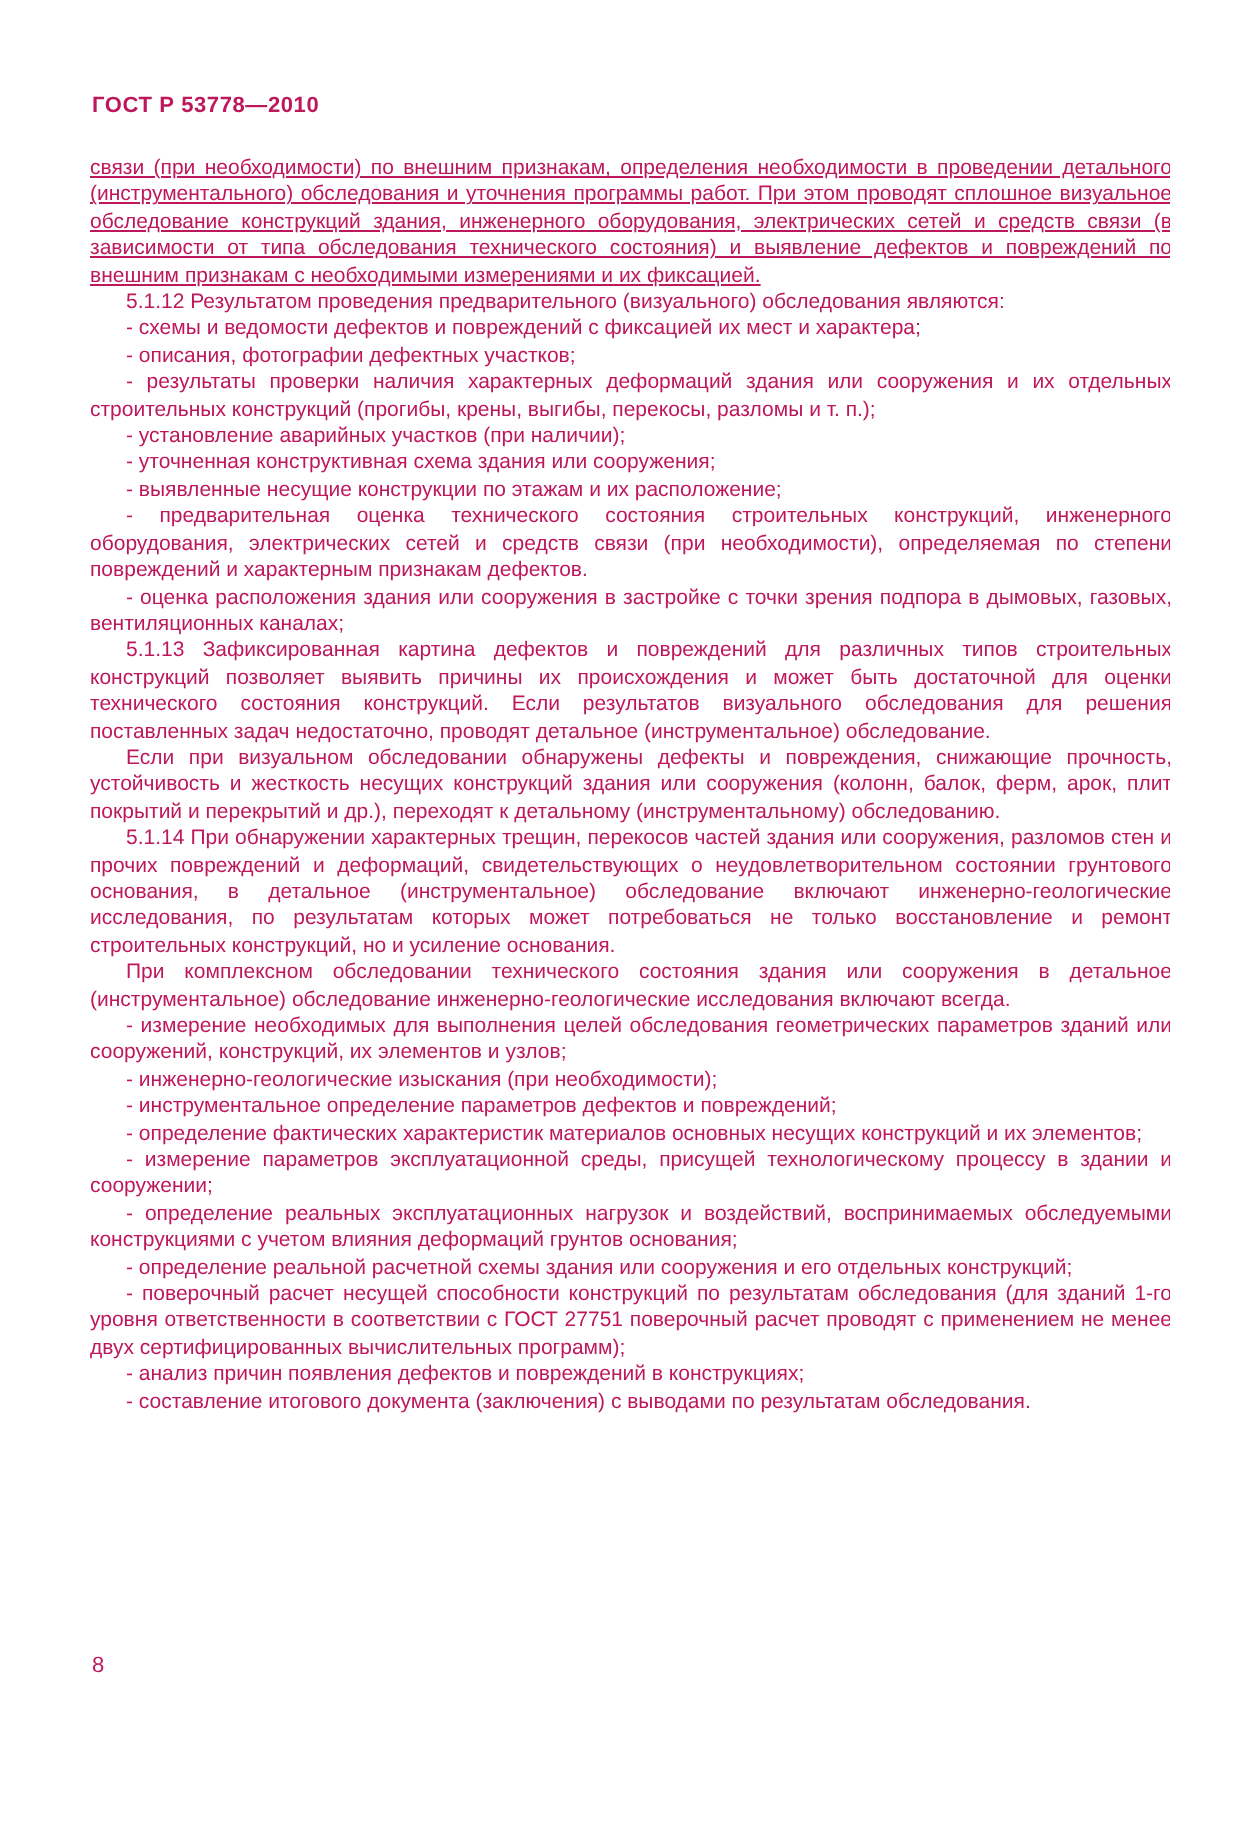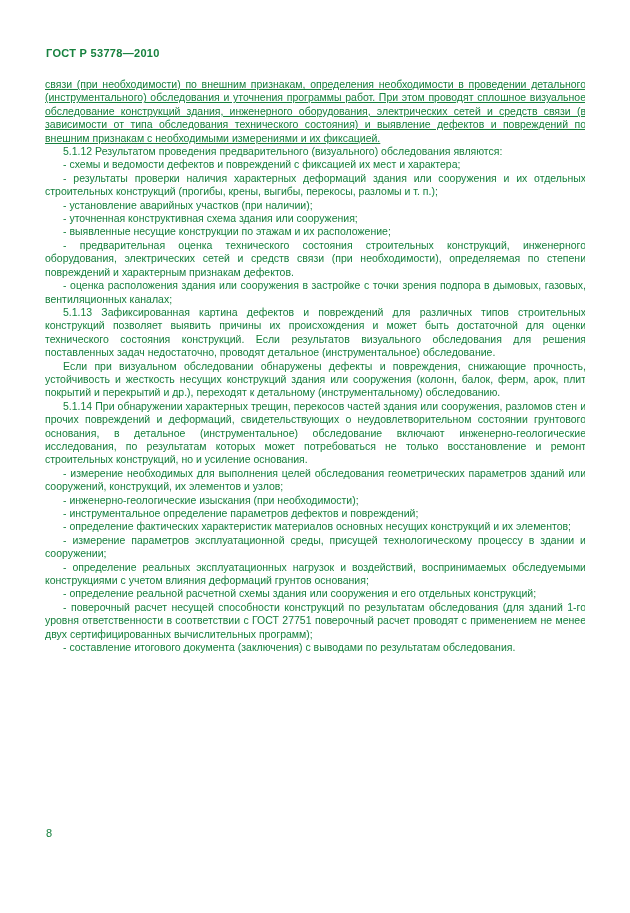--- a/index.html
+++ b/index.html
@@ -6,21 +6,21 @@
     margin: 0;
     padding: 0;
     background: #ffffff;
   }
   .page {
     position: relative;
     width: 585px;
     height: 913px;
     background: #ffffff;
     font-family: "Liberation Sans", sans-serif;
-    color: #15803d;
+    color: #be185d;
     overflow: hidden;
   }
   .doc-header {
     position: absolute;
     left: 46px;
     top: 47px;
     font-size: 11px;
     font-weight: bold;
     letter-spacing: 0.3px;
     white-space: nowrap;
@@ -54,35 +54,38 @@
 <body>
 
 <div class="page">
 
   <div class="doc-header">ГОСТ Р 53778—2010</div>
 
   <div class="doc-content">
     <p class="continuation">связи (при необходимости) по внешним признакам, определения необходимости в проведении детального (инструментального) обследования и уточнения программы работ. При этом проводят сплошное визуальное обследование конструкций здания, инженерного оборудования, электрических сетей и средств связи (в зависимости от типа обследования технического состояния) и выявление дефектов и повреждений по внешним признакам с необходимыми измерениями и их фиксацией.</p>
     <p>5.1.12 Результатом проведения предварительного (визуального) обследования являются:</p>
     <p>- схемы и ведомости дефектов и повреждений с фиксацией их мест и характера;</p>
+    <p>- описания, фотографии дефектных участков;</p>
     <p>- результаты проверки наличия характерных деформаций здания или сооружения и их отдельных строительных конструкций (прогибы, крены, выгибы, перекосы, разломы и т. п.);</p>
     <p>- установление аварийных участков (при наличии);</p>
     <p>- уточненная конструктивная схема здания или сооружения;</p>
     <p>- выявленные несущие конструкции по этажам и их расположение;</p>
     <p>- предварительная оценка технического состояния строительных конструкций, инженерного оборудования, электрических сетей и средств связи (при необходимости), определяемая по степени повреждений и характерным признакам дефектов.</p>
     <p>- оценка расположения здания или сооружения в застройке с точки зрения подпора в дымовых, газовых, вентиляционных каналах;</p>
     <p>5.1.13 Зафиксированная картина дефектов и повреждений для различных типов строительных конструкций позволяет выявить причины их происхождения и может быть достаточной для оценки технического состояния конструкций. Если результатов визуального обследования для решения поставленных задач недостаточно, проводят детальное (инструментальное) обследование.</p>
     <p>Если при визуальном обследовании обнаружены дефекты и повреждения, снижающие прочность, устойчивость и жесткость несущих конструкций здания или сооружения (колонн, балок, ферм, арок, плит покрытий и перекрытий и др.), переходят к детальному (инструментальному) обследованию.</p>
     <p>5.1.14 При обнаружении характерных трещин, перекосов частей здания или сооружения, разломов стен и прочих повреждений и деформаций, свидетельствующих о неудовлетворительном состоянии грунтового основания, в детальное (инструментальное) обследование включают инженерно-геологические исследования, по результатам которых может потребоваться не только восстановление и ремонт строительных конструкций, но и усиление основания.</p>
+    <p>При комплексном обследовании технического состояния здания или сооружения в детальное (инструментальное) обследование инженерно-геологические исследования включают всегда.</p>
     <p>- измерение необходимых для выполнения целей обследования геометрических параметров зданий или сооружений, конструкций, их элементов и узлов;</p>
     <p>- инженерно-геологические изыскания (при необходимости);</p>
     <p>- инструментальное определение параметров дефектов и повреждений;</p>
     <p>- определение фактических характеристик материалов основных несущих конструкций и их элементов;</p>
     <p>- измерение параметров эксплуатационной среды, присущей технологическому процессу в здании и сооружении;</p>
     <p>- определение реальных эксплуатационных нагрузок и воздействий, воспринимаемых обследуемыми конструкциями с учетом влияния деформаций грунтов основания;</p>
     <p>- определение реальной расчетной схемы здания или сооружения и его отдельных конструкций;</p>
     <p>- поверочный расчет несущей способности конструкций по результатам обследования (для зданий 1-го уровня ответственности в соответствии с ГОСТ 27751 поверочный расчет проводят с применением не менее двух сертифицированных вычислительных программ);</p>
+    <p>- анализ причин появления дефектов и повреждений в конструкциях;</p>
     <p>- составление итогового документа (заключения) с выводами по результатам обследования.</p>
   </div>
 
   <div class="page-number">8</div>
 
 </div>
 
 </body></html>

